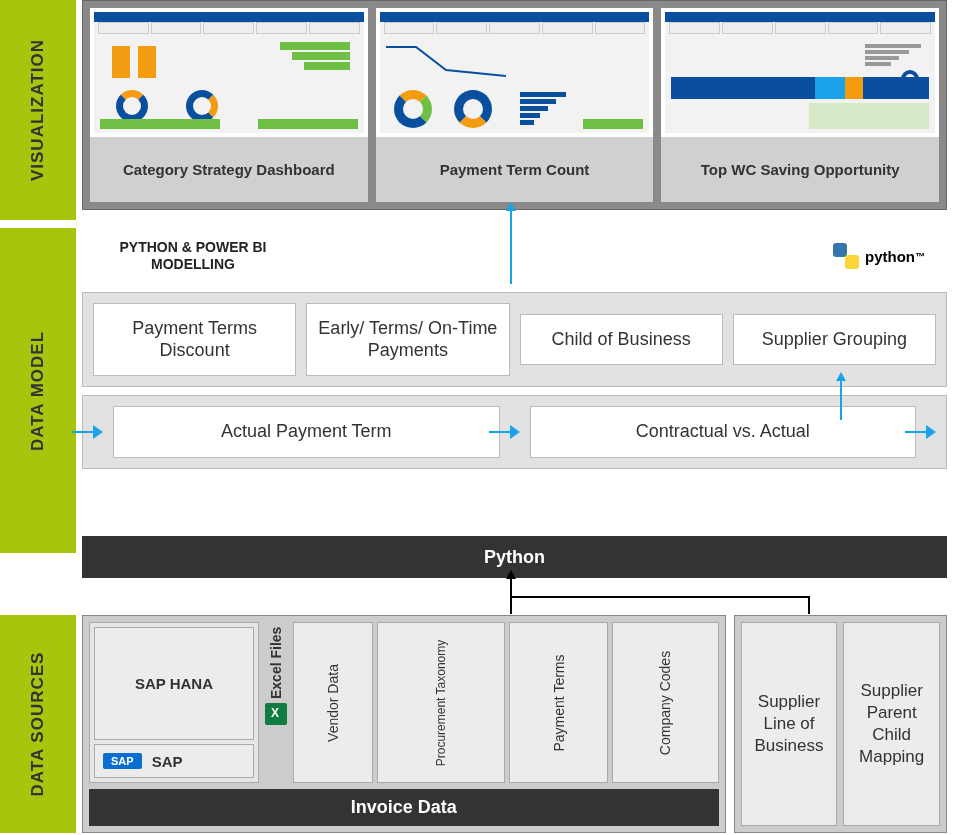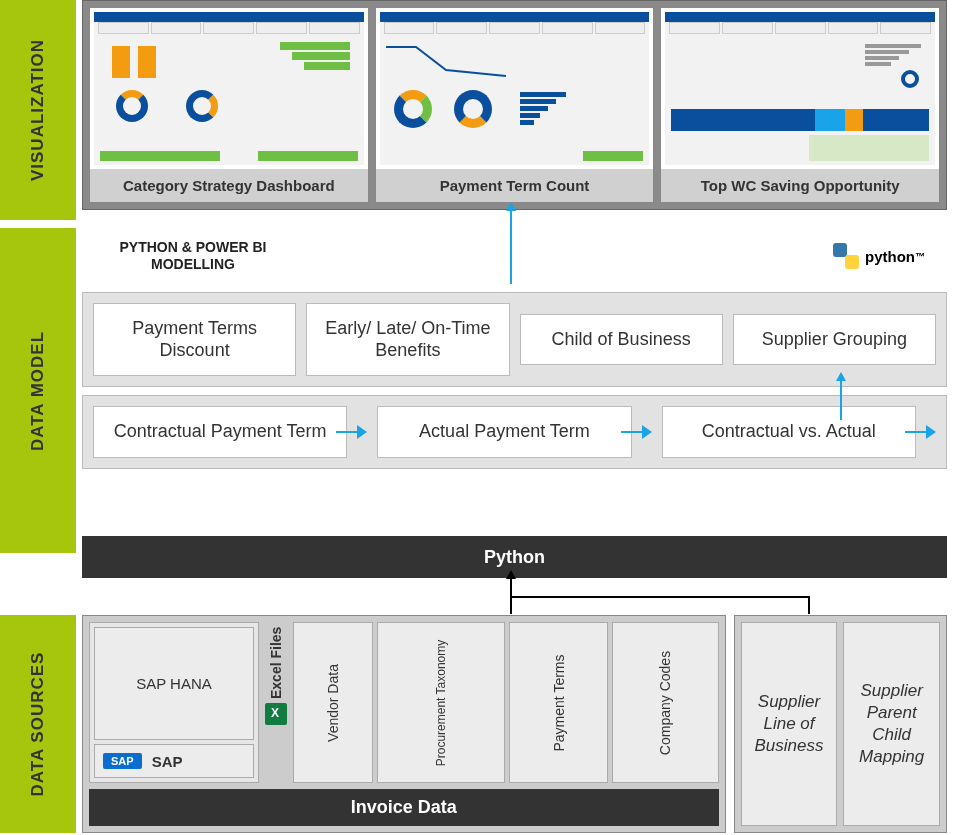--- a/index.html
+++ b/index.html
@@ -56,21 +56,21 @@
     position: relative;
     background: #f2f2f2;
     overflow: hidden;
   }
   .viz-caption {
     background: #d0d0d0;
     text-align: center;
     font-weight: 700;
     font-size: 15px;
     color: #333;
-    padding: 8px 0;
+    padding: 24px 0;
   }
   .thumb-header { position:absolute; top:0; left:0; right:0; height:10px; background:#0a4f9e; }
 
   
   .modelling-row {
     background: #fff;
     display: flex;
     align-items: center;
     height: 56px;
     padding: 0 6px;
@@ -142,21 +142,21 @@
   .src-spend   { flex: 1; }
   .src-body { flex: 1; display: flex; gap: 6px; }
   .src-footer {
     background: #333; color: #fff; text-align: center;
     font-weight: 700; font-size: 18px; padding: 8px 0; margin-top: 6px;
   }
   .sap-col {
     background: #e6e6e6; border: 1px solid #aaa;
     display: flex; flex-direction: column; padding: 4px; width: 170px;
   }
-  .sap-top { display: flex; gap: 0; flex: 1; }
+  .sap-top { display: flex; gap: 0; flex: 1; font-weight: bold; }
   .sap-cell {
     flex: 1; background: #ececec; border: 1px solid #aaa;
     display: flex; align-items: center; justify-content: center;
     font-size: 15px; color: #333; text-align: center; line-height: 1.2;
   }
   .sap-bottom {
     background: #ececec; border: 1px solid #aaa; height: 34px;
     display: flex; align-items: center; padding: 0 8px; gap: 10px; margin-top: 4px;
     font-size: 15px; color: #333; font-weight: 600;
   }
@@ -169,21 +169,21 @@
   }
   .excel-label {
     transform: rotate(-90deg); font-weight: 700; font-size: 14px; color: #333; white-space: nowrap; width: 20px; text-align: center;
   }
   .excel-grid { flex: 1; display: flex; gap: 4px; height: 100%; }
   .excel-cell {
     flex: 1; background: #ececec; border: 1px solid #aaa;
     display: flex; align-items: center; justify-content: center;
   }
   .excel-cell span { transform: rotate(-90deg); font-size: 14px; color: #333; text-align: center; white-space: nowrap; }
-  .spend-body { display: flex; gap: 6px; flex: 1; font-style: italic; }
+  .spend-body { display: flex; gap: 6px; flex: 1; }
   .spend-cell {
     flex: 1; background: #ececec; border: 1px solid #aaa;
     display: flex; align-items: center; justify-content: center;
     font-size: 17px; color: #333; text-align: center; line-height: 1.3; padding: 0 10px;
   }
 
   
   .v-arrow {
     position: absolute; width: 0;
     border-left: 2px solid #000;
@@ -312,27 +312,26 @@
             <div class="a"></div>
             <div class="b"></div>
           </div>
         <span>python</span>
           <span style="font-size:10px; vertical-align:top;">™</span>
       </div>
     </div>
 
     <div class="model-row">
       <div class="model-box">Payment Terms Discount</div>
-      <div class="model-box">Early/ Late/ On-Time Benefits</div>
+      <div class="model-box">Early/ Terms/ On-Time Payments</div>
       <div class="model-box">Child of Business</div>
       <div class="model-box">Supplier Grouping</div>
     </div>
 
     <div class="model-row">
-      <div class="model-box">Contractual Payment Term</div>
       <div class="arrow-h"></div>
       <div class="model-box">Actual Payment Term</div>
       <div class="arrow-h"></div>
       <div class="model-box">Contractual vs. Actual</div>
       <div class="arrow-h"></div>
     </div>
   </div>
 
   <div class="python-bar">Python</div>
 

